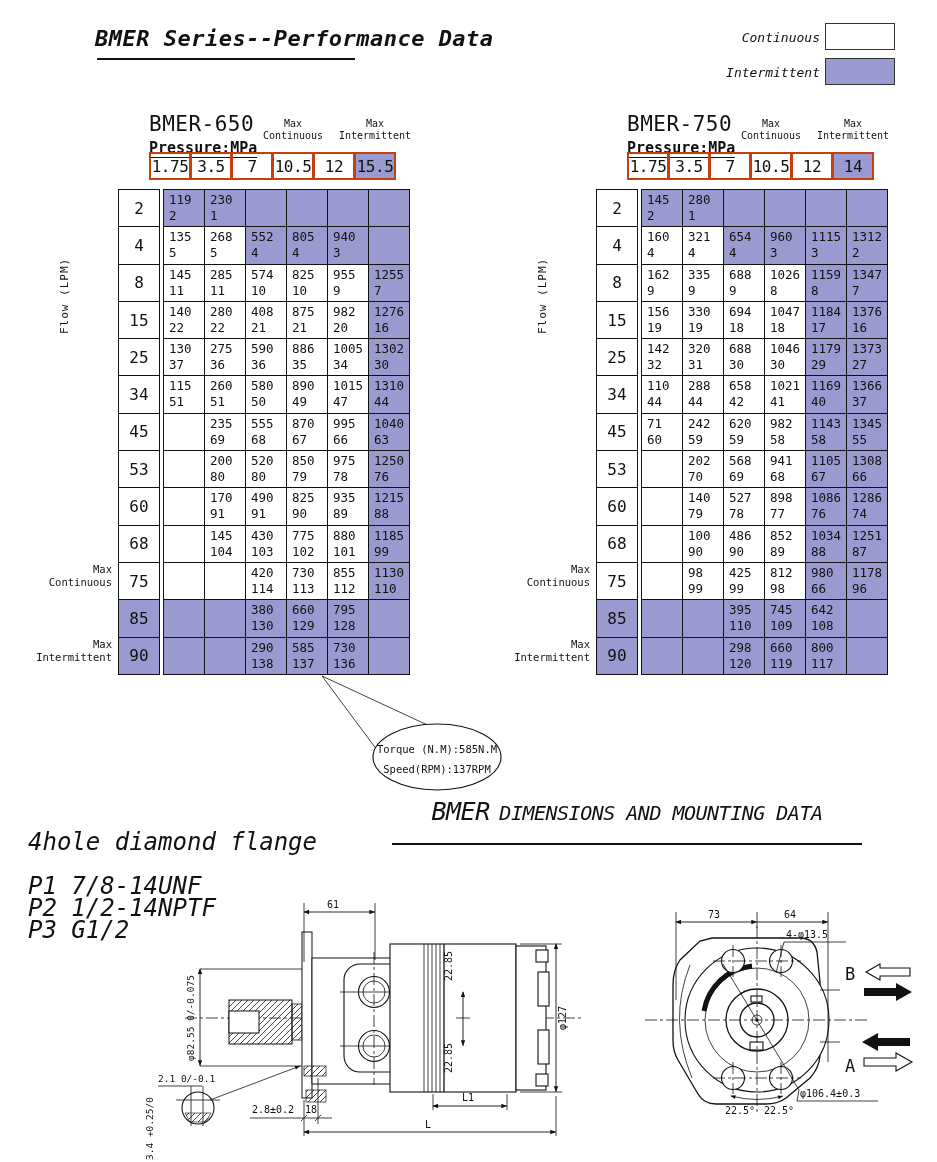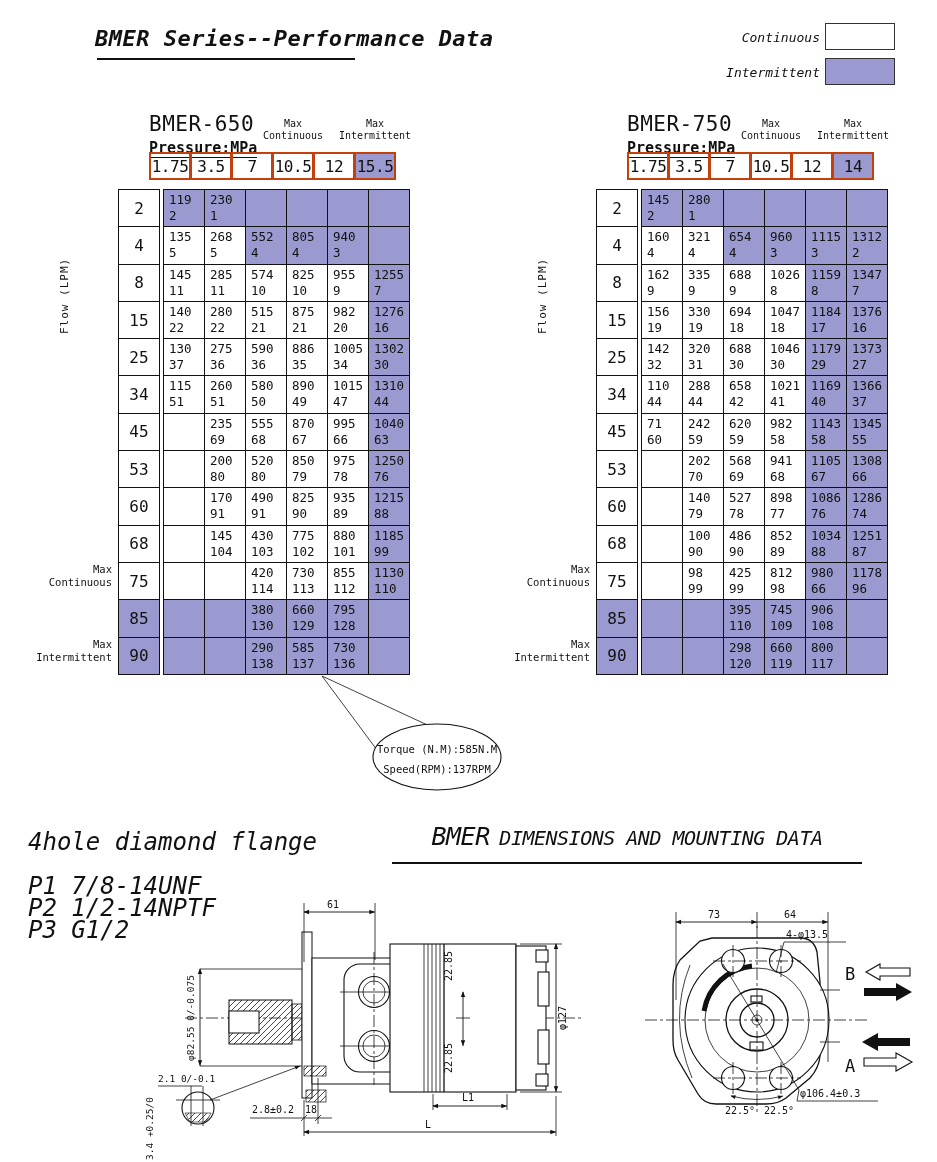--- a/index.html
+++ b/index.html
@@ -28,21 +28,21 @@
   .fcell{width:42px;box-sizing:border-box;border:1px solid #111;margin-right:4px;
          display:flex;align-items:center;justify-content:center;font-size:16px;}
   .dcell{width:42px;box-sizing:border-box;border:1px solid #111;margin-left:-1px;
          font-size:12.5px;line-height:16px;padding:2px 0 0 5px;}
   .dcell div{height:16px;}
   .fill{background:#9a9ad0;}
   .flowlabel{position:absolute;left:-60px;top:88px;height:130px;writing-mode:vertical-rl;
              transform:rotate(180deg);font-size:11px;letter-spacing:1px;}
   .sidelabel{position:absolute;left:-118px;width:112px;text-align:right;font-size:10.5px;line-height:13px;}
   
-  .h2wrap{left:392px;top:797px;width:470px;text-align:center;border-bottom:2px solid #111;padding-bottom:11px;white-space:nowrap;margin-top:25px;}
+  .h2wrap{left:392px;top:797px;width:470px;text-align:center;border-bottom:2px solid #111;padding-bottom:17px;white-space:nowrap;}
   .h2main{font-size:25px;letter-spacing:-.5px;}
   .h2rest{font-size:20px;letter-spacing:-.5px;}
   .note{left:28px;font-size:24px;white-space:nowrap;}
   
   svg{position:absolute;overflow:visible;}
   .thin{stroke:#111;stroke-width:.8;fill:none;}
   .med{stroke:#111;stroke-width:1.3;fill:none;}
   .dim{stroke:#111;stroke-width:.9;fill:none;}
   .cl{stroke:#111;stroke-width:.8;fill:none;stroke-dasharray:12 3 3 3;}
   .wht{fill:#fff;stroke:#111;stroke-width:1.1;}
@@ -178,21 +178,21 @@
         <div class="fcell">15</div>
         <div class="dcell">
           <div>140</div>
           <div>22</div>
         </div>
         <div class="dcell">
           <div>280</div>
           <div>22</div>
         </div>
         <div class="dcell">
-          <div>515</div>
+          <div>408</div>
           <div>21</div>
         </div>
         <div class="dcell">
           <div>875</div>
           <div>21</div>
         </div>
         <div class="dcell">
           <div>982</div>
           <div>20</div>
         </div>
@@ -787,21 +787,21 @@
         </div>
         <div class="dcell fill">
           <div>395</div>
           <div>110</div>
         </div>
         <div class="dcell fill">
           <div>745</div>
           <div>109</div>
         </div>
         <div class="dcell fill">
-          <div>906</div>
+          <div>642</div>
           <div>108</div>
         </div>
         <div class="dcell fill">
           <div></div>
           <div></div>
         </div>
       </div>
       <div class="trow">
         <div class="fcell fill">90</div>
         <div class="dcell fill">

